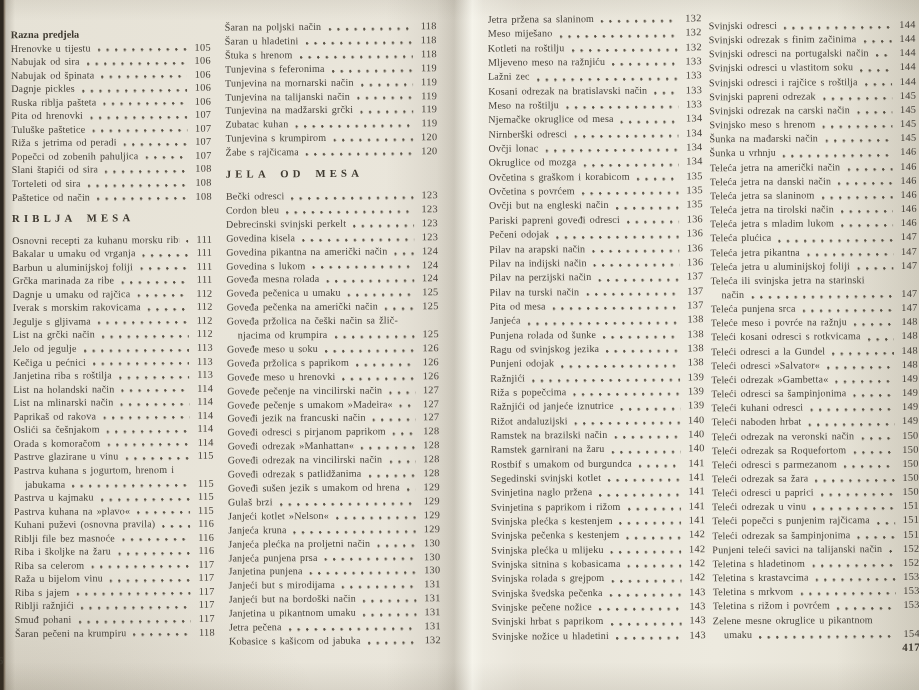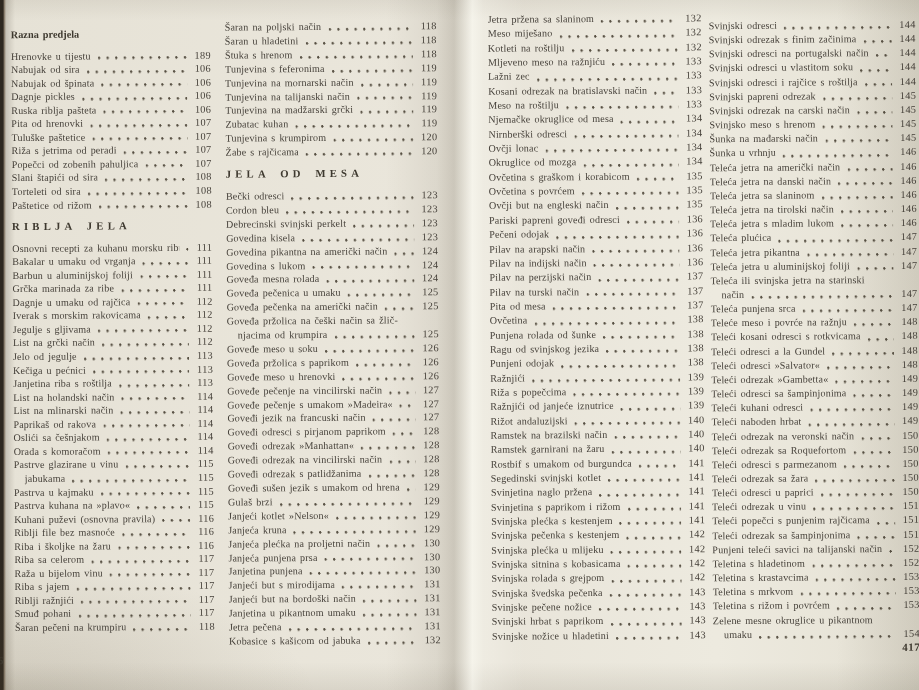--- a/index.html
+++ b/index.html
@@ -35,36 +35,36 @@
     background-image:radial-gradient(circle at 1.2px 1.4px, #554e41 1.02px, rgba(0,0,0,0) 1.45px);
     background-size:8.6px 3px;background-repeat:repeat-x;
   }
   .p{flex:0 0 auto;min-width:21px;text-align:right;font-size:10.3px;letter-spacing:0.3px;}
   .cont .t{flex:1 1 auto;}
   .wrap{padding-left:11px;}
   .h1{
     font-weight:bold;font-size:10.7px;letter-spacing:4.2px;word-spacing:4px;
     margin:8px 0 8px;white-space:nowrap;color:#3e392f;
   }
-  .sub{font-weight:bold;font-size:10.3px;margin:0 0 8px;white-space:nowrap;color:#3e392f;word-spacing:1.5px;}
+  .sub{font-weight:bold;font-size:10.3px;margin:0 0 0;white-space:nowrap;color:#3e392f;word-spacing:1.5px;}
   .pageno{position:absolute;font-weight:bold;font-size:11px;color:#3e392f;}
   #pn-right{left:711px;top:644px;width:207px;text-align:right;letter-spacing:0.4px;}
   #pn-left{left:-4px;top:651px;}
 </style>
 </head>
 <body>
 
 <div class="photo">
   <div class="ink">
     <div class="col" id="c1">
         <div class="sub">Razna predjela</div>
         <div class="entry">
           <span class="t">Hrenovke u tijestu</span>
           <span class="leader"></span>
-          <span class="p">189</span>
+          <span class="p">105</span>
         </div>
         <div class="entry">
           <span class="t">Nabujak od sira</span>
           <span class="leader"></span>
           <span class="p">106</span>
         </div>
         <div class="entry">
           <span class="t">Nabujak od špinata</span>
           <span class="leader"></span>
           <span class="p">106</span>
@@ -103,25 +103,25 @@
           <span class="t">Slani štapići od sira</span>
           <span class="leader"></span>
           <span class="p">108</span>
         </div>
         <div class="entry">
           <span class="t">Torteleti od sira</span>
           <span class="leader"></span>
           <span class="p">108</span>
         </div>
         <div class="entry">
-          <span class="t">Paštetice od rižom</span>
+          <span class="t">Paštetice od način</span>
           <span class="leader"></span>
           <span class="p">108</span>
         </div>
-        <div class="h1">RIBLJA JELA</div>
+        <div class="h1">RIBLJA MESA</div>
         <div class="entry">
           <span class="t">Osnovni recepti za kuhanu morsku ribu</span>
           <span class="leader"></span>
           <span class="p">111</span>
         </div>
         <div class="entry">
           <span class="t">Bakalar u umaku od vrganja</span>
           <span class="leader"></span>
           <span class="p">111</span>
         </div>
@@ -192,20 +192,23 @@
         </div>
         <div class="entry">
           <span class="t">Orada s komoračom</span>
           <span class="leader"></span>
           <span class="p">114</span>
         </div>
         <div class="entry">
           <span class="t">Pastrve glazirane u vinu</span>
           <span class="leader"></span>
           <span class="p">115</span>
+        </div>
+        <div class="entry cont">
+          <span class="t">Pastrva kuhana s jogurtom, hrenom i</span>
         </div>
         <div class="entry wrap">
           <span class="t">jabukama</span>
           <span class="leader"></span>
           <span class="p">115</span>
         </div>
         <div class="entry">
           <span class="t">Pastrva u kajmaku</span>
           <span class="leader"></span>
           <span class="p">115</span>
@@ -577,21 +580,21 @@
           <span class="t">Pilav na turski način</span>
           <span class="leader"></span>
           <span class="p">137</span>
         </div>
         <div class="entry">
           <span class="t">Pita od mesa</span>
           <span class="leader"></span>
           <span class="p">137</span>
         </div>
         <div class="entry">
-          <span class="t">Ovčetina</span>
+          <span class="t">Janjeća</span>
           <span class="leader"></span>
           <span class="p">138</span>
         </div>
         <div class="entry">
           <span class="t">Punjena rolada od šunke</span>
           <span class="leader"></span>
           <span class="p">138</span>
         </div>
         <div class="entry">
           <span class="t">Ragu od svinjskog jezika</span>

